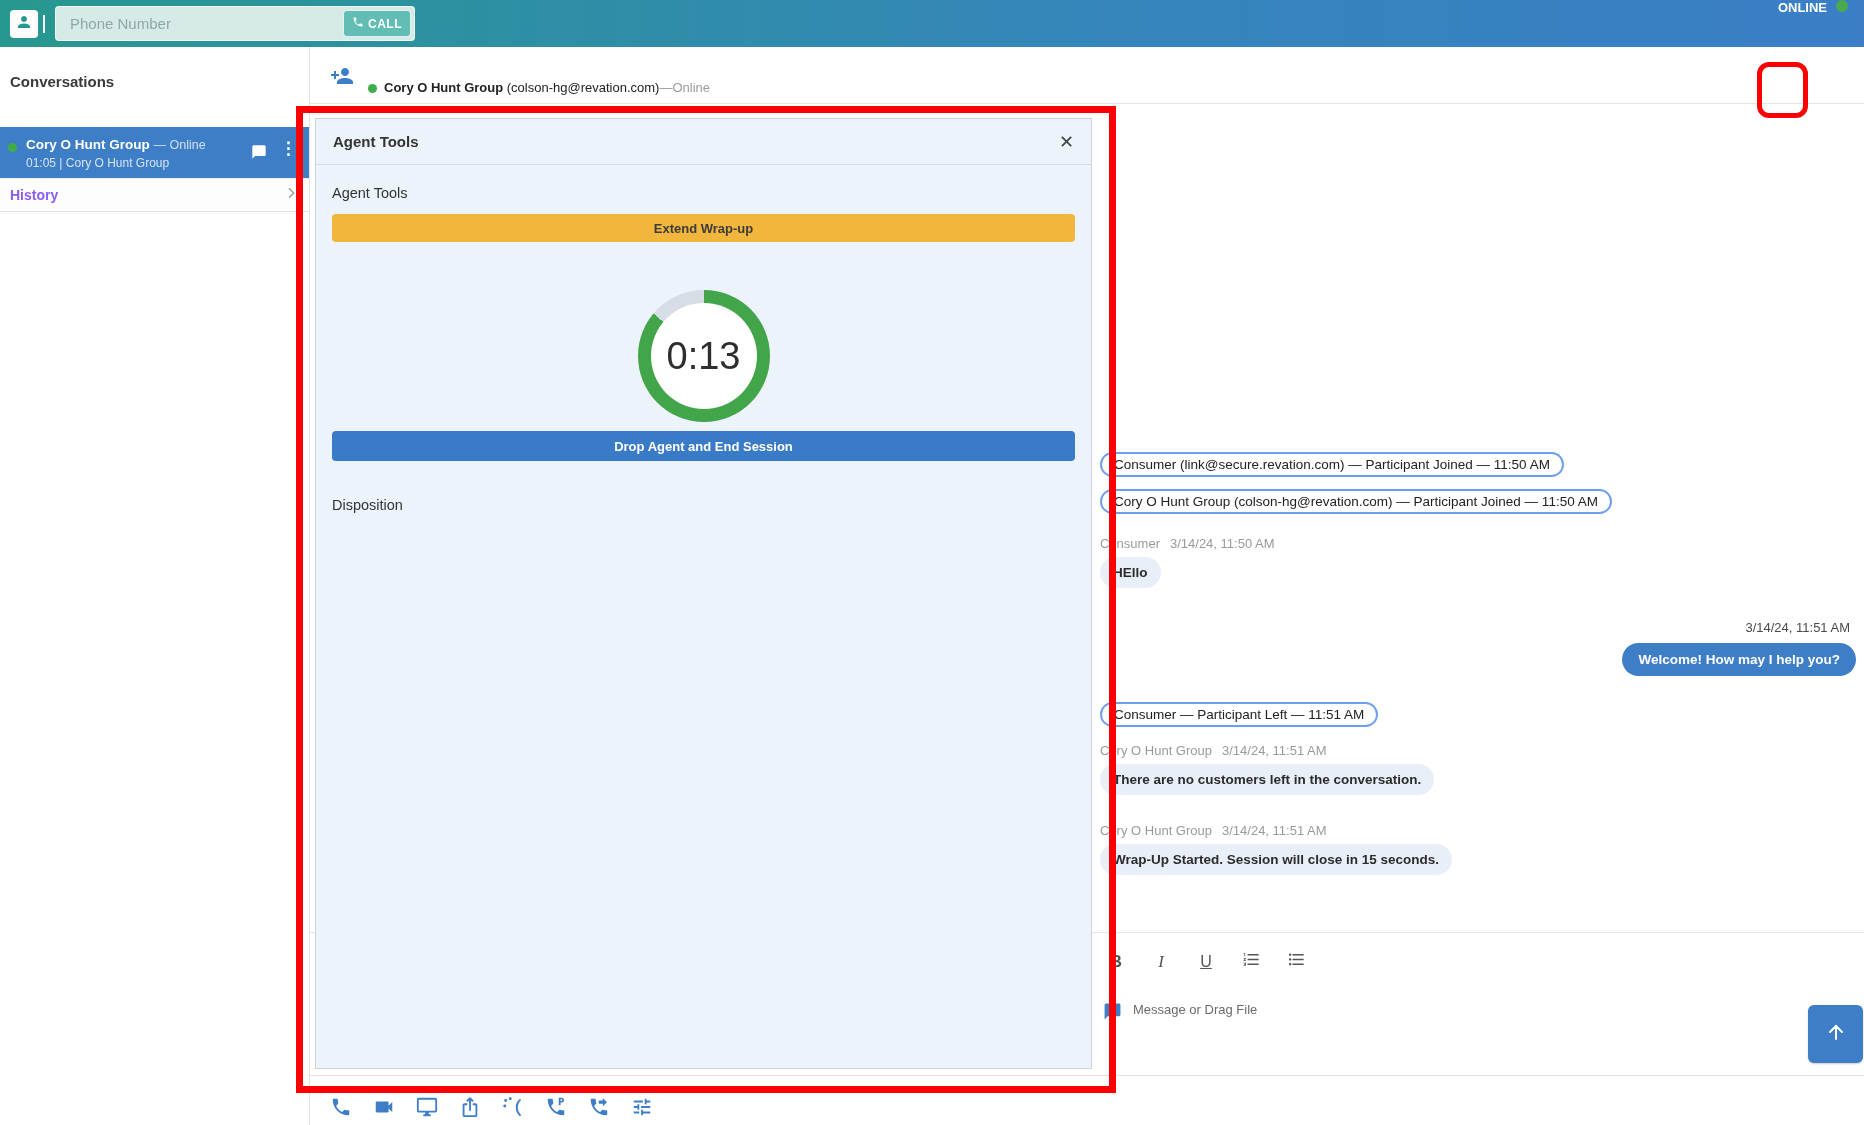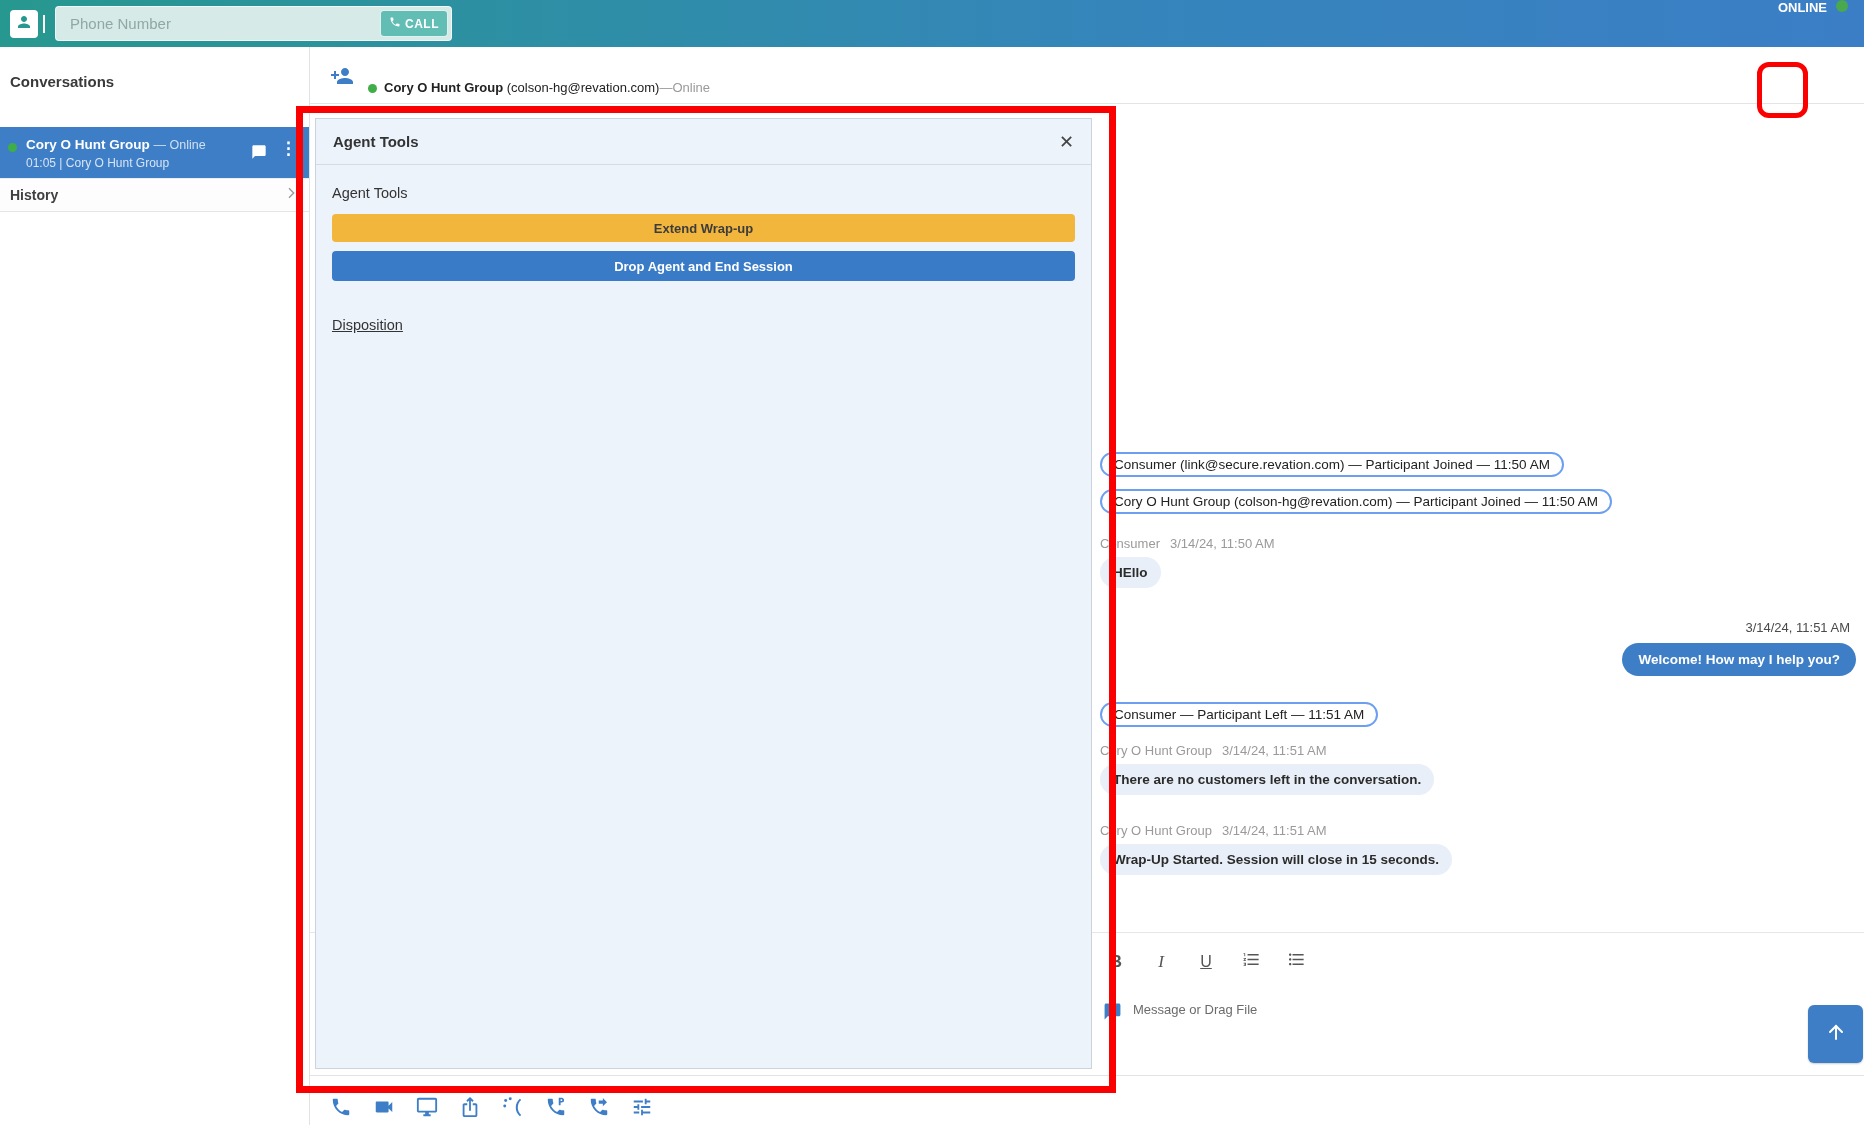--- a/index.html
+++ b/index.html
@@ -7,21 +7,21 @@
   .app { position:relative; width:1864px; height:1125px; overflow:hidden;
          font-family:"Liberation Sans", sans-serif; background:#fff; }
 
   
   .topbar { position:absolute; left:0; top:0; width:1864px; height:47px;
             background:linear-gradient(90deg,#27988f 0%, #3585bb 60%, #3b7ec6 100%);
             display:flex; align-items:center; padding:0 10px; }
   .contact-btn { width:28px; height:28px; background:#fff; border-radius:4px;
                  display:flex; align-items:center; justify-content:center; }
   .topbar-caret { width:2px; height:18px; background:#fff; margin-left:5px; }
-  .phone-box { position:relative; margin-left:10px; width:397px; height:35px;
+  .phone-box { position:relative; margin-left:10px; width:360px; height:35px;
                background:#d6eae8; border:1px solid rgba(255,255,255,.65); border-radius:4px;
                display:flex; align-items:center; padding-left:12px; }
   .phone-input { border:none; outline:none; background:transparent; width:215px;
                  font-size:15px; color:#333; font-family:"Liberation Sans",sans-serif; }
   .phone-input::placeholder { color:#8fa8a5; }
   .call-btn { position:absolute; right:3px; top:3px; bottom:3px; width:68px;
               background:#62bdb4; border:1px solid rgba(255,255,255,.8); border-radius:4px;
               color:#fff; font-weight:bold; font-size:12px; letter-spacing:.5px;
               display:flex; align-items:center; justify-content:center; gap:4px; cursor:pointer; }
   .online { position:absolute; right:16px; top:0; height:47px; display:flex;
@@ -41,21 +41,21 @@
   .convo-name { font-weight:bold; }
   .convo-status { color:#cfe0f3; font-size:12.5px; }
   .convo-line2 { position:absolute; left:26px; top:29px; font-size:12px; color:#d8e4f5; }
   .convo-bubble { position:absolute; right:42px; top:17px; }
   .convo-kebab { position:absolute; right:12px; top:13px; font-size:17px; font-weight:bold;
                  color:#fff; line-height:1; letter-spacing:0; }
   .history { position:absolute; left:0; top:131px; width:100%; height:34px;
              background:#fdfdfd; border-top:1px solid #eee; border-bottom:1px solid #e4e4e4;
              display:flex; align-items:center; justify-content:space-between;
              padding:0 10px; cursor:pointer; }
-  .history-label { font-size:14px; font-weight:bold; color:#404040; }
+  .history-label { font-size:14px; font-weight:bold; color:#8b5cf6; }
 
   
   .chat-header { position:absolute; left:310px; top:47px; right:0; height:57px;
                  background:#fff; border-bottom:1px solid #e4e4e4; }
   .ph-personadd { position:absolute; left:20px; top:17px; }
   .ph-dot { position:absolute; left:58px; top:37px; width:9px; height:9px;
             border-radius:50%; background:#3fae49; }
   .ph-title { position:absolute; left:74px; top:33px; font-size:13px; color:#222; white-space:nowrap; }
   .ph-title b { font-weight:bold; }
   .ph-status { color:#9a9a9a; }
@@ -112,21 +112,21 @@
   .ring { width:132px; height:132px; border-radius:50%;
           background:conic-gradient(#43a549 0deg 310deg, #d7dde4 310deg 360deg);
           display:flex; align-items:center; justify-content:center; }
   .ring-inner { width:106px; height:106px; border-radius:50%; background:#fff;
                 display:flex; align-items:center; justify-content:center;
                 font-size:38px; color:#2e2e2e; }
   .actions-label { margin-top:44px; }
   .btn-blue { margin-top:9px; height:30px; background:#3a7bc8; border-radius:4px;
               display:flex; align-items:center; justify-content:center; font-size:13px;
               font-weight:bold; color:#fff; cursor:pointer; }
-  .disp-label { margin-top:36px;text-decoration:underline; }
+  .disp-label { margin-top:36px; }
   .select { margin-top:9px; height:30px; background:#fff; border:1px solid #9aa0a6;
             border-radius:4px; display:flex; align-items:center; justify-content:space-between;
             padding:0 12px; font-size:13px; color:#222; cursor:pointer; }
 
   
   .red-box { position:absolute; left:296px; top:106px; width:820px; height:987px;
              border:7px solid #fa0000; z-index:10; pointer-events:none; }
   .red-box-sm { position:absolute; left:1757px; top:62px; width:51px; height:56px;
                 border:5px solid #fa0000; border-radius:12px; z-index:10; pointer-events:none; }
 </style>
@@ -303,20 +303,25 @@
   </div>
 
   <div class="panel">
     <div class="panel-header">
       <span class="panel-title">Agent Tools</span>
       <span class="panel-x">✕</span>
     </div>
     <div class="panel-body">
       <div class="section-label">Agent Tools</div>
       <div class="btn-amber">Extend Wrap-up</div>
+      <div class="timer-wrap">
+        <div class="ring">
+          <div class="ring-inner">0:13</div>
+        </div>
+      </div>
       <div class="btn-blue">Drop Agent and End Session</div>
       <div class="section-label disp-label">Disposition</div>
     </div>
   </div>
 
   <div class="red-box"></div>
   <div class="red-box-sm"></div>
 
 </div>
 

